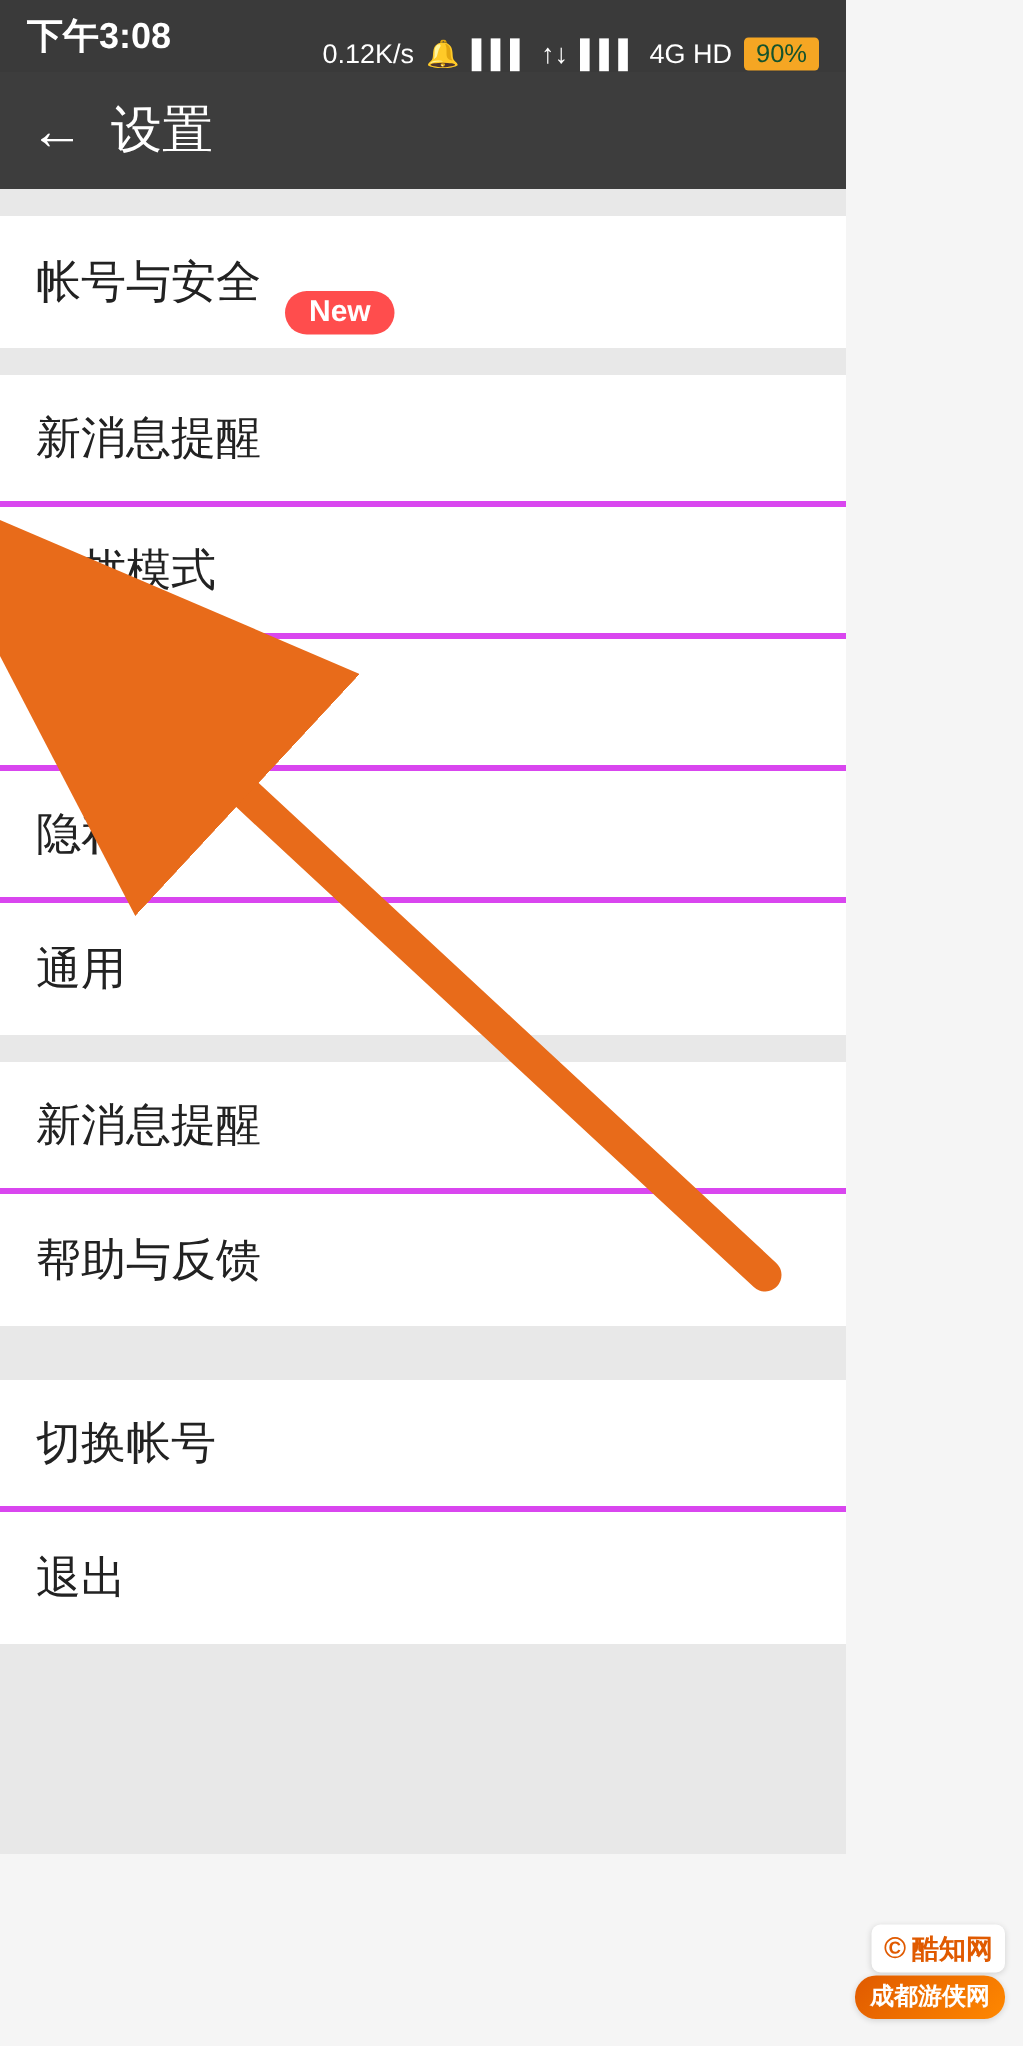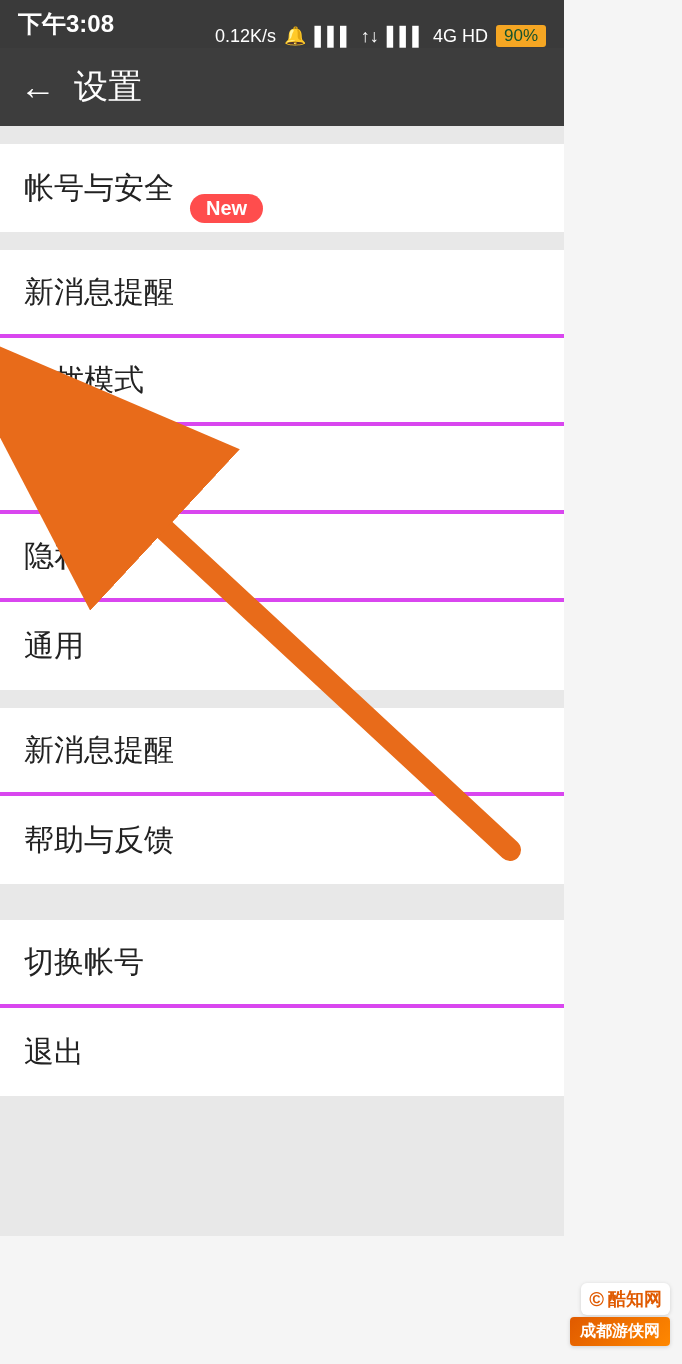--- a/index.html
+++ b/index.html
@@ -111,21 +111,21 @@
       font-size: 18px;
       color: #e05a00;
       font-weight: bold;
       display: flex;
       align-items: center;
       gap: 4px;
       box-shadow: 0 1px 4px rgba(0,0,0,0.15);
     }
     .watermark-logo2 {
       background: linear-gradient(135deg, #e05a00, #ff8800);
-      border-radius: 4px;
+      border-radius: 14px;
       padding: 4px 10px;
       font-size: 16px;
       color: #fff;
       font-weight: bold;
       box-shadow: 0 1px 4px rgba(0,0,0,0.15);
       font-family: Liberation Mono, monospace;
     }
 
     
     .arrow-svg-wrapper {

